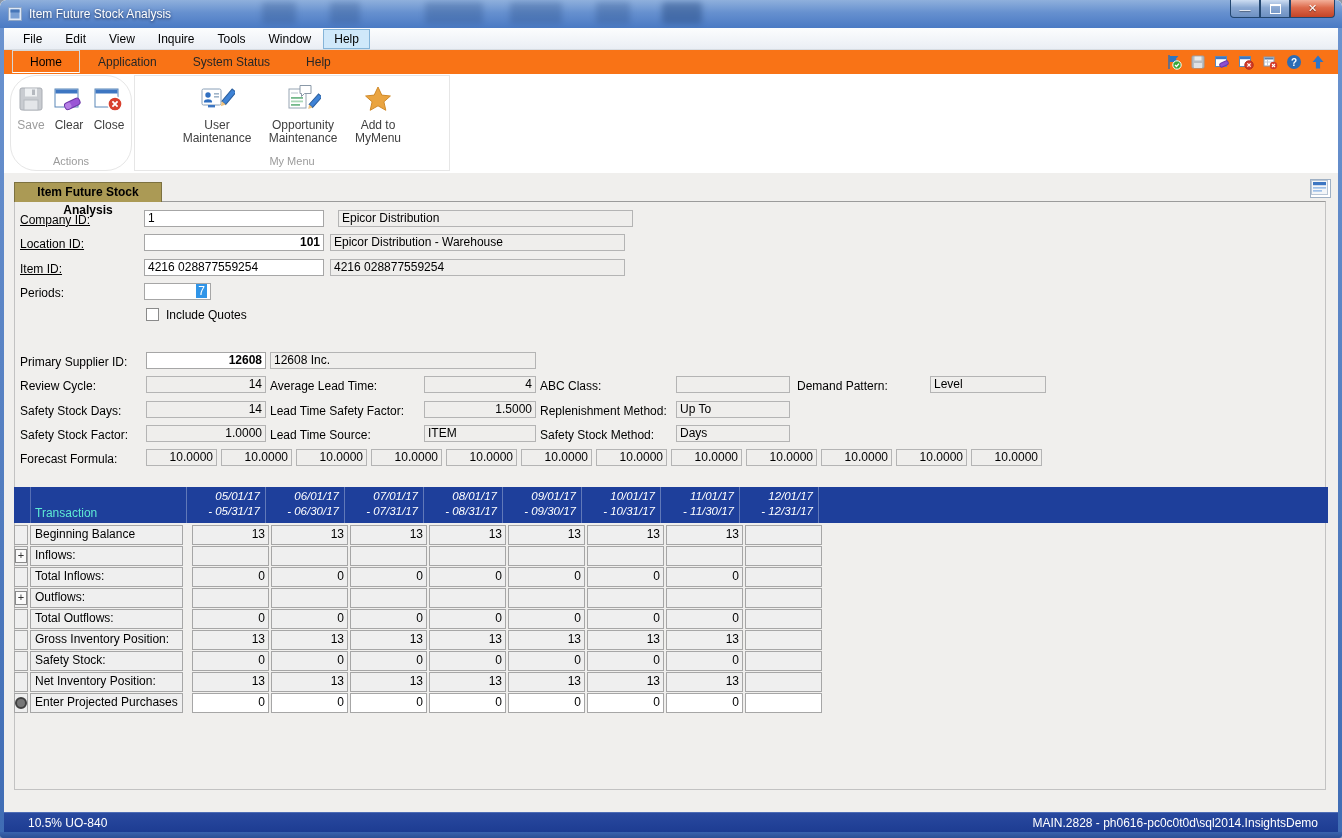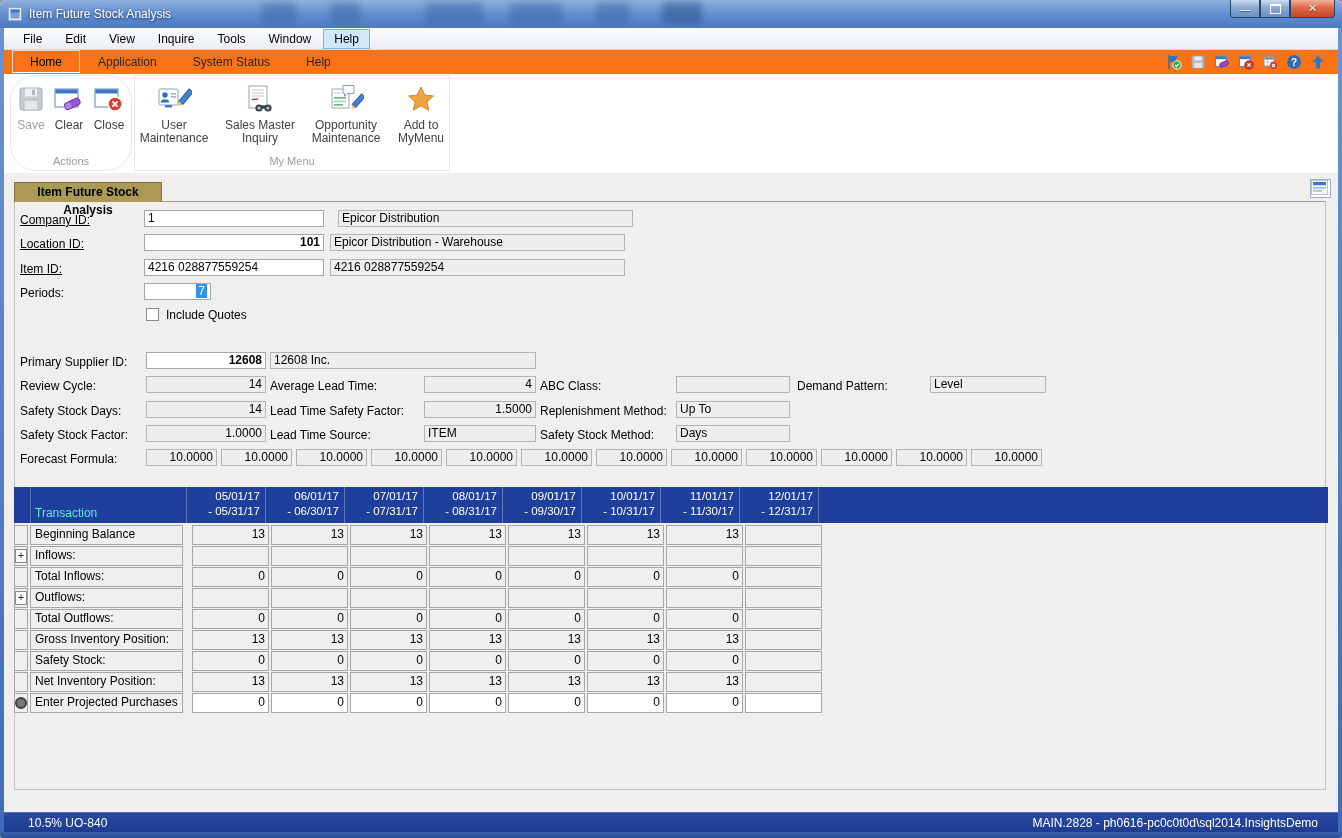--- a/index.html
+++ b/index.html
@@ -60,21 +60,21 @@
   .fld.bold{font-weight:bold;}
   .sel{background:#3095e8;color:#fff;padding:0 2px;}
   .checkbox{position:absolute;width:13px;height:13px;background:#fff;border:1px solid #8a8a8a;box-sizing:border-box;}
   .forecast-wrap{position:absolute;left:142px;top:276px;display:flex;gap:4px;}
   .forecast-wrap .ff{position:static;width:71px;flex:0 0 71px;}
   
   .grid-header{position:absolute;left:10px;top:314px;width:1314px;height:36px;background:#1e3f9b;display:flex;box-sizing:border-box;}
   .gh-gutter{width:16px;border-right:1px solid rgba(255,255,255,.25);}
   .gh-label{width:155px;color:#5eead4;padding:3px 4px;box-sizing:border-box;margin-top:16px;}
   .gh-cell{width:79px;color:#fff;text-align:right;padding:2px 5px;box-sizing:border-box;white-space:pre-line;
-    border-left:1px solid rgba(255,255,255,.3);font-size:11.5px;line-height:15px;}
+    border-left:1px solid rgba(255,255,255,.3);font-size:11.5px;line-height:15px;font-style:italic;}
   .gh-fill{flex:1;border-left:1px solid rgba(255,255,255,.3);}
   .grid-body{position:absolute;left:10px;top:351px;width:1314px;}
   .g-row{display:flex;height:20px;margin-top:1px;}
   .g-gutter{width:14px;margin-right:2px;background:#efefef;border:1px solid #a6a6a6;box-sizing:border-box;
     display:flex;align-items:center;justify-content:center;}
   .g-labelcell{width:153px;margin-right:9px;background:#efefef;border:1px solid #a6a6a6;box-sizing:border-box;padding:1px 4px;white-space:nowrap;overflow:hidden;}
   .g-cellv{width:77px;margin-right:2px;background:#efefef;border:1px solid #a6a6a6;box-sizing:border-box;text-align:right;padding:1px 3px;}
   .g-row.editable .g-cellv{background:#fff;}
   .exp{width:12px;height:12px;border:1px solid #8a8a8a;background:#fafafa;font-size:11px;line-height:10px;text-align:center;color:#333;}
   .rec{width:8px;height:8px;border-radius:50%;background:#777;border:2px solid #404040;}
@@ -224,37 +224,20 @@
                 <rect x="15" y="9" width="5" height="1.6" fill="#9fb4c8"></rect>
                 <rect x="15" y="12" width="5" height="1.6" fill="#9fb4c8"></rect>
                 <rect x="9" y="21" width="7" height="2.4" fill="#3d76c2"></rect>
                 <g transform="rotate(40 28 15)">
                   <rect x="25.5" y="4" width="5" height="16" fill="#3f83d6" stroke="#2b5f9e"></rect>
                   <path d="M25.5 20l2.5 4.5 2.5-4.5z" fill="#f0c27c"></path>
                 </g>
               </svg>
             </span>
           <span class="lbl wide">User Maintenance</span>
-        </div>
-        <div class="rbtn">
-          <span class="icon">
-              <svg width="34" height="30">
-                <rect x="6" y="2" width="18" height="22" fill="#fff" stroke="#98a6b4"></rect>
-                <path d="M9 6h12M9 9h12M9 12h12" stroke="#c3ccd4"></path>
-                <path d="M9 16c2-2.5 4 1 6-1.5" stroke="#c23b2e" fill="none" stroke-width="1.4"></path>
-                <g fill="#3a3f45">
-                  <circle cx="16" cy="24" r="3.6"></circle>
-                  <circle cx="25" cy="24" r="3.6"></circle>
-                  <rect x="18" y="21.4" width="5" height="3.2"></rect>
-                </g>
-                <circle cx="16" cy="24" r="1.6" fill="#9fd0ea"></circle>
-                <circle cx="25" cy="24" r="1.6" fill="#9fd0ea"></circle>
-              </svg>
-            </span>
-          <span class="lbl wide">Sales Master Inquiry</span>
         </div>
         <div class="rbtn">
           <span class="icon">
               <svg width="36" height="30">
                 <rect x="4" y="5" width="17" height="19" fill="#fff" stroke="#98a6b4"></rect>
                 <rect x="6" y="13" width="12" height="1.8" fill="#74b98a"></rect>
                 <rect x="6" y="16.5" width="12" height="1.8" fill="#a9d8b6"></rect>
                 <rect x="6" y="20" width="9" height="1.8" fill="#74b98a"></rect>
                 <path d="M6 9h7" stroke="#b9c3cc"></path>
                 <path d="M15 1.5h11v8h-6.5l-3 3v-3H15z" fill="#fff" stroke="#8a99a8"></path>

